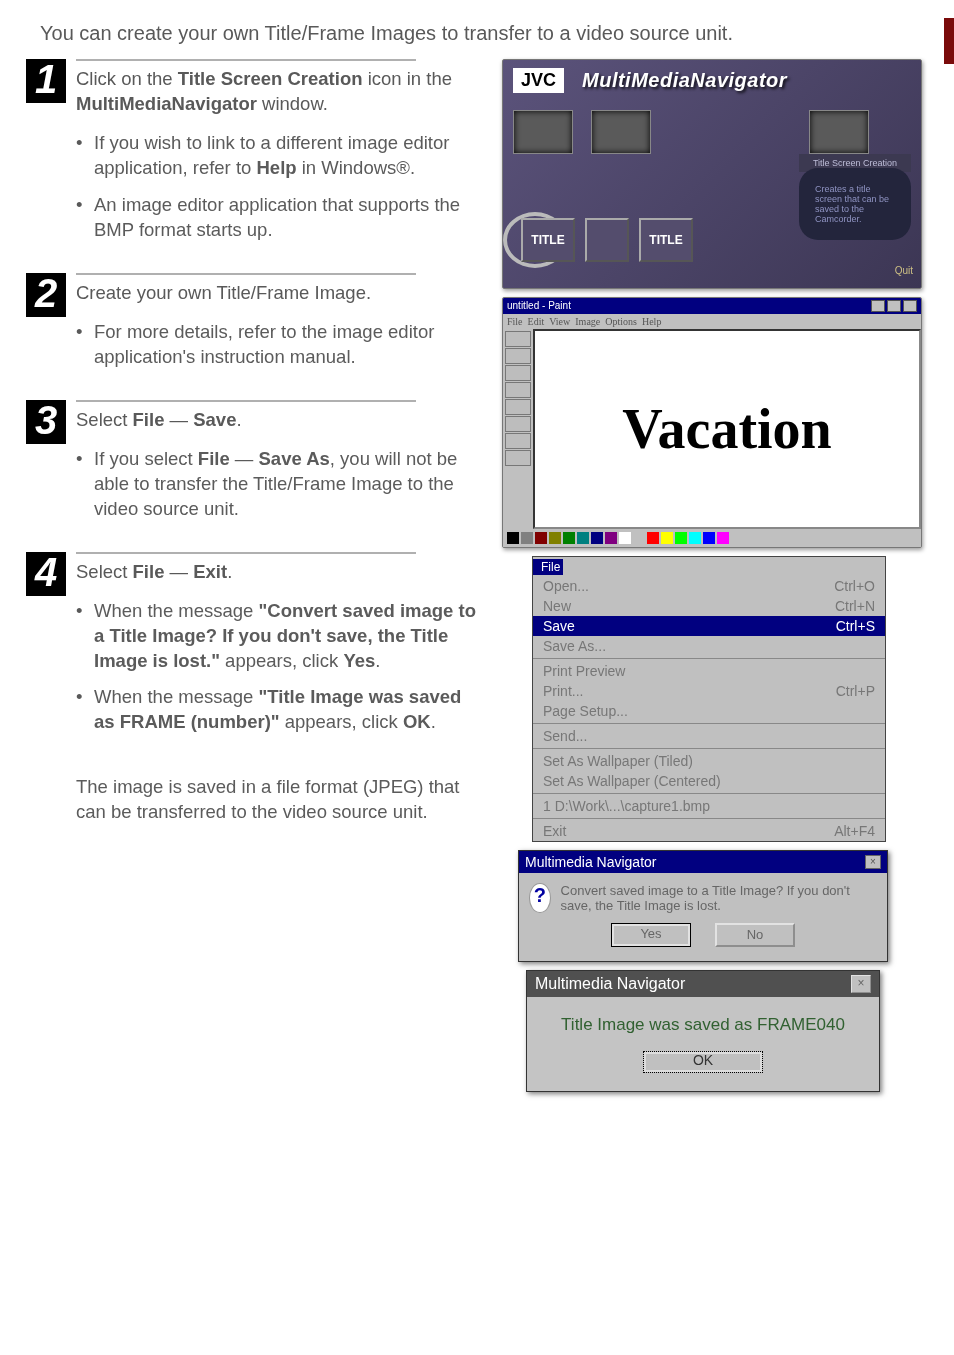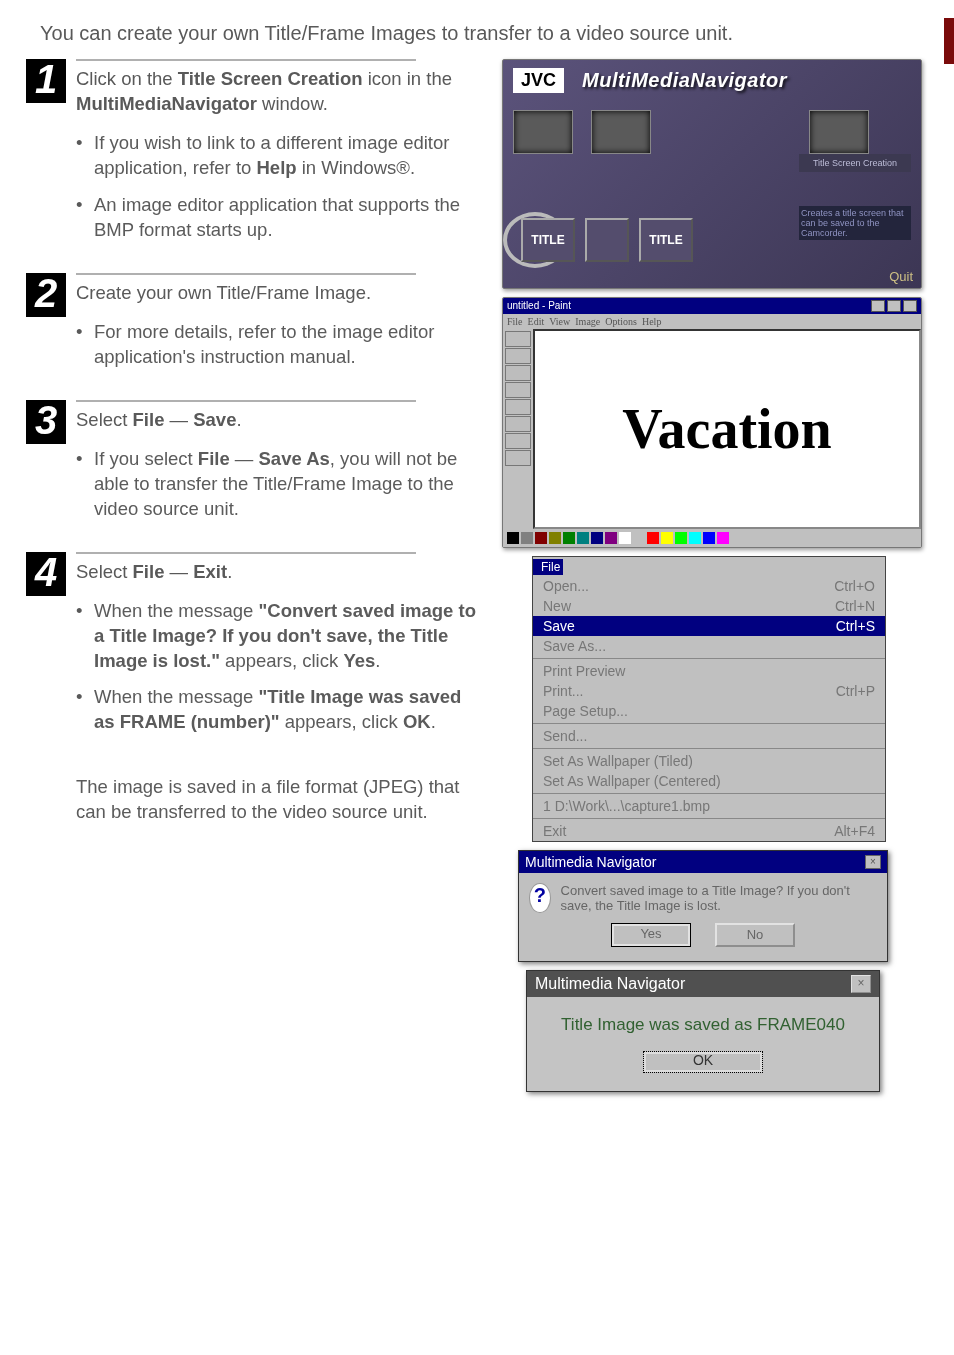--- a/index.html
+++ b/index.html
@@ -34,23 +34,23 @@
   
   .mmn { background: linear-gradient(135deg,#5b537b,#3c3654); color: #fff; position: relative; height: 230px; width: 420px; margin-left: 6px; }
   .mmn-top { display: flex; align-items: center; padding: 8px 10px; }
   .mmn-logo { background: #fff; color: #000; font-weight: 800; font-size: 18px; padding: 2px 8px; }
   .mmn-title { margin-left: 18px; font-weight: 700; font-style: italic; font-size: 20px; text-shadow: 2px 2px 3px rgba(0,0,0,.8); letter-spacing: 0.5px; }
   .mmn-row1 { position: absolute; top: 50px; left: 10px; display: flex; gap: 18px; }
   .mmn-b { width: 60px; height: 44px; background: #5a5a5a; border: 1px solid #888; box-shadow: inset 0 0 6px #000; }
   .mmn-row2 { position: absolute; bottom: 20px; left: 0; display: flex; gap: 10px; align-items: center; }
   .callout { border: 4px solid #bbb; border-radius: 50%; width: 64px; height: 56px; }
   .mmn-t { width: 54px; height: 44px; background: #544d6d; border: 2px outset #aaa; font-size: 12px; font-weight: 700; display: flex; align-items: center; justify-content: center; }
-  .mmn-info { position: absolute; right: 10px; bottom: 48px; width: 112px; background: #23253c; color: #8f93c2; font-size: 9px; padding: 2px; }
+  .mmn-info { position: absolute; right: 10px; bottom: 48px; width: 112px; background: #23253c; color: #8f93c2; font-size: 9px; padding: 16px; border-radius: 19px; }
   .mmn-info2 { position: absolute; right: 10px; top: 94px; width: 112px; background: #3c3951; color: #bdbdd8; font-size: 9px; padding: 4px; text-align: center; }
-  .mmn-quit { position: absolute; right: 8px; bottom: 4px; font-size: 13px; color: #cdbf84; }
+  .mmn-quit { position: absolute; right: 8px; bottom: 12px; font-size: 10px; color: #cdbf84; }
 
   
   .paint { width: 420px; margin-left: 6px; }
   .paint-top { background: #010080; color: #fff; font-size: 10px; padding: 2px 4px; display: flex; }
   .paint-top .spacer { flex: 1; }
   .paint-top .wbtn { width: 14px; height: 12px; background: #c0c0c0; margin-left: 2px; border: 1px solid #555; }
   .paint-menu { background: #c0c0c0; color: #555; font-size: 10px; padding: 2px 4px; font-family: Liberation Serif, serif; }
   .paint-body { display: flex; background: #c2410c; }
   .paint-tools { width: 30px; background: #c0c0c0; padding: 2px; display: flex; flex-direction: column; gap: 1px; }
   .ptool { width: 26px; height: 16px; background: #bdbdbd; border: 1px solid #777; }

